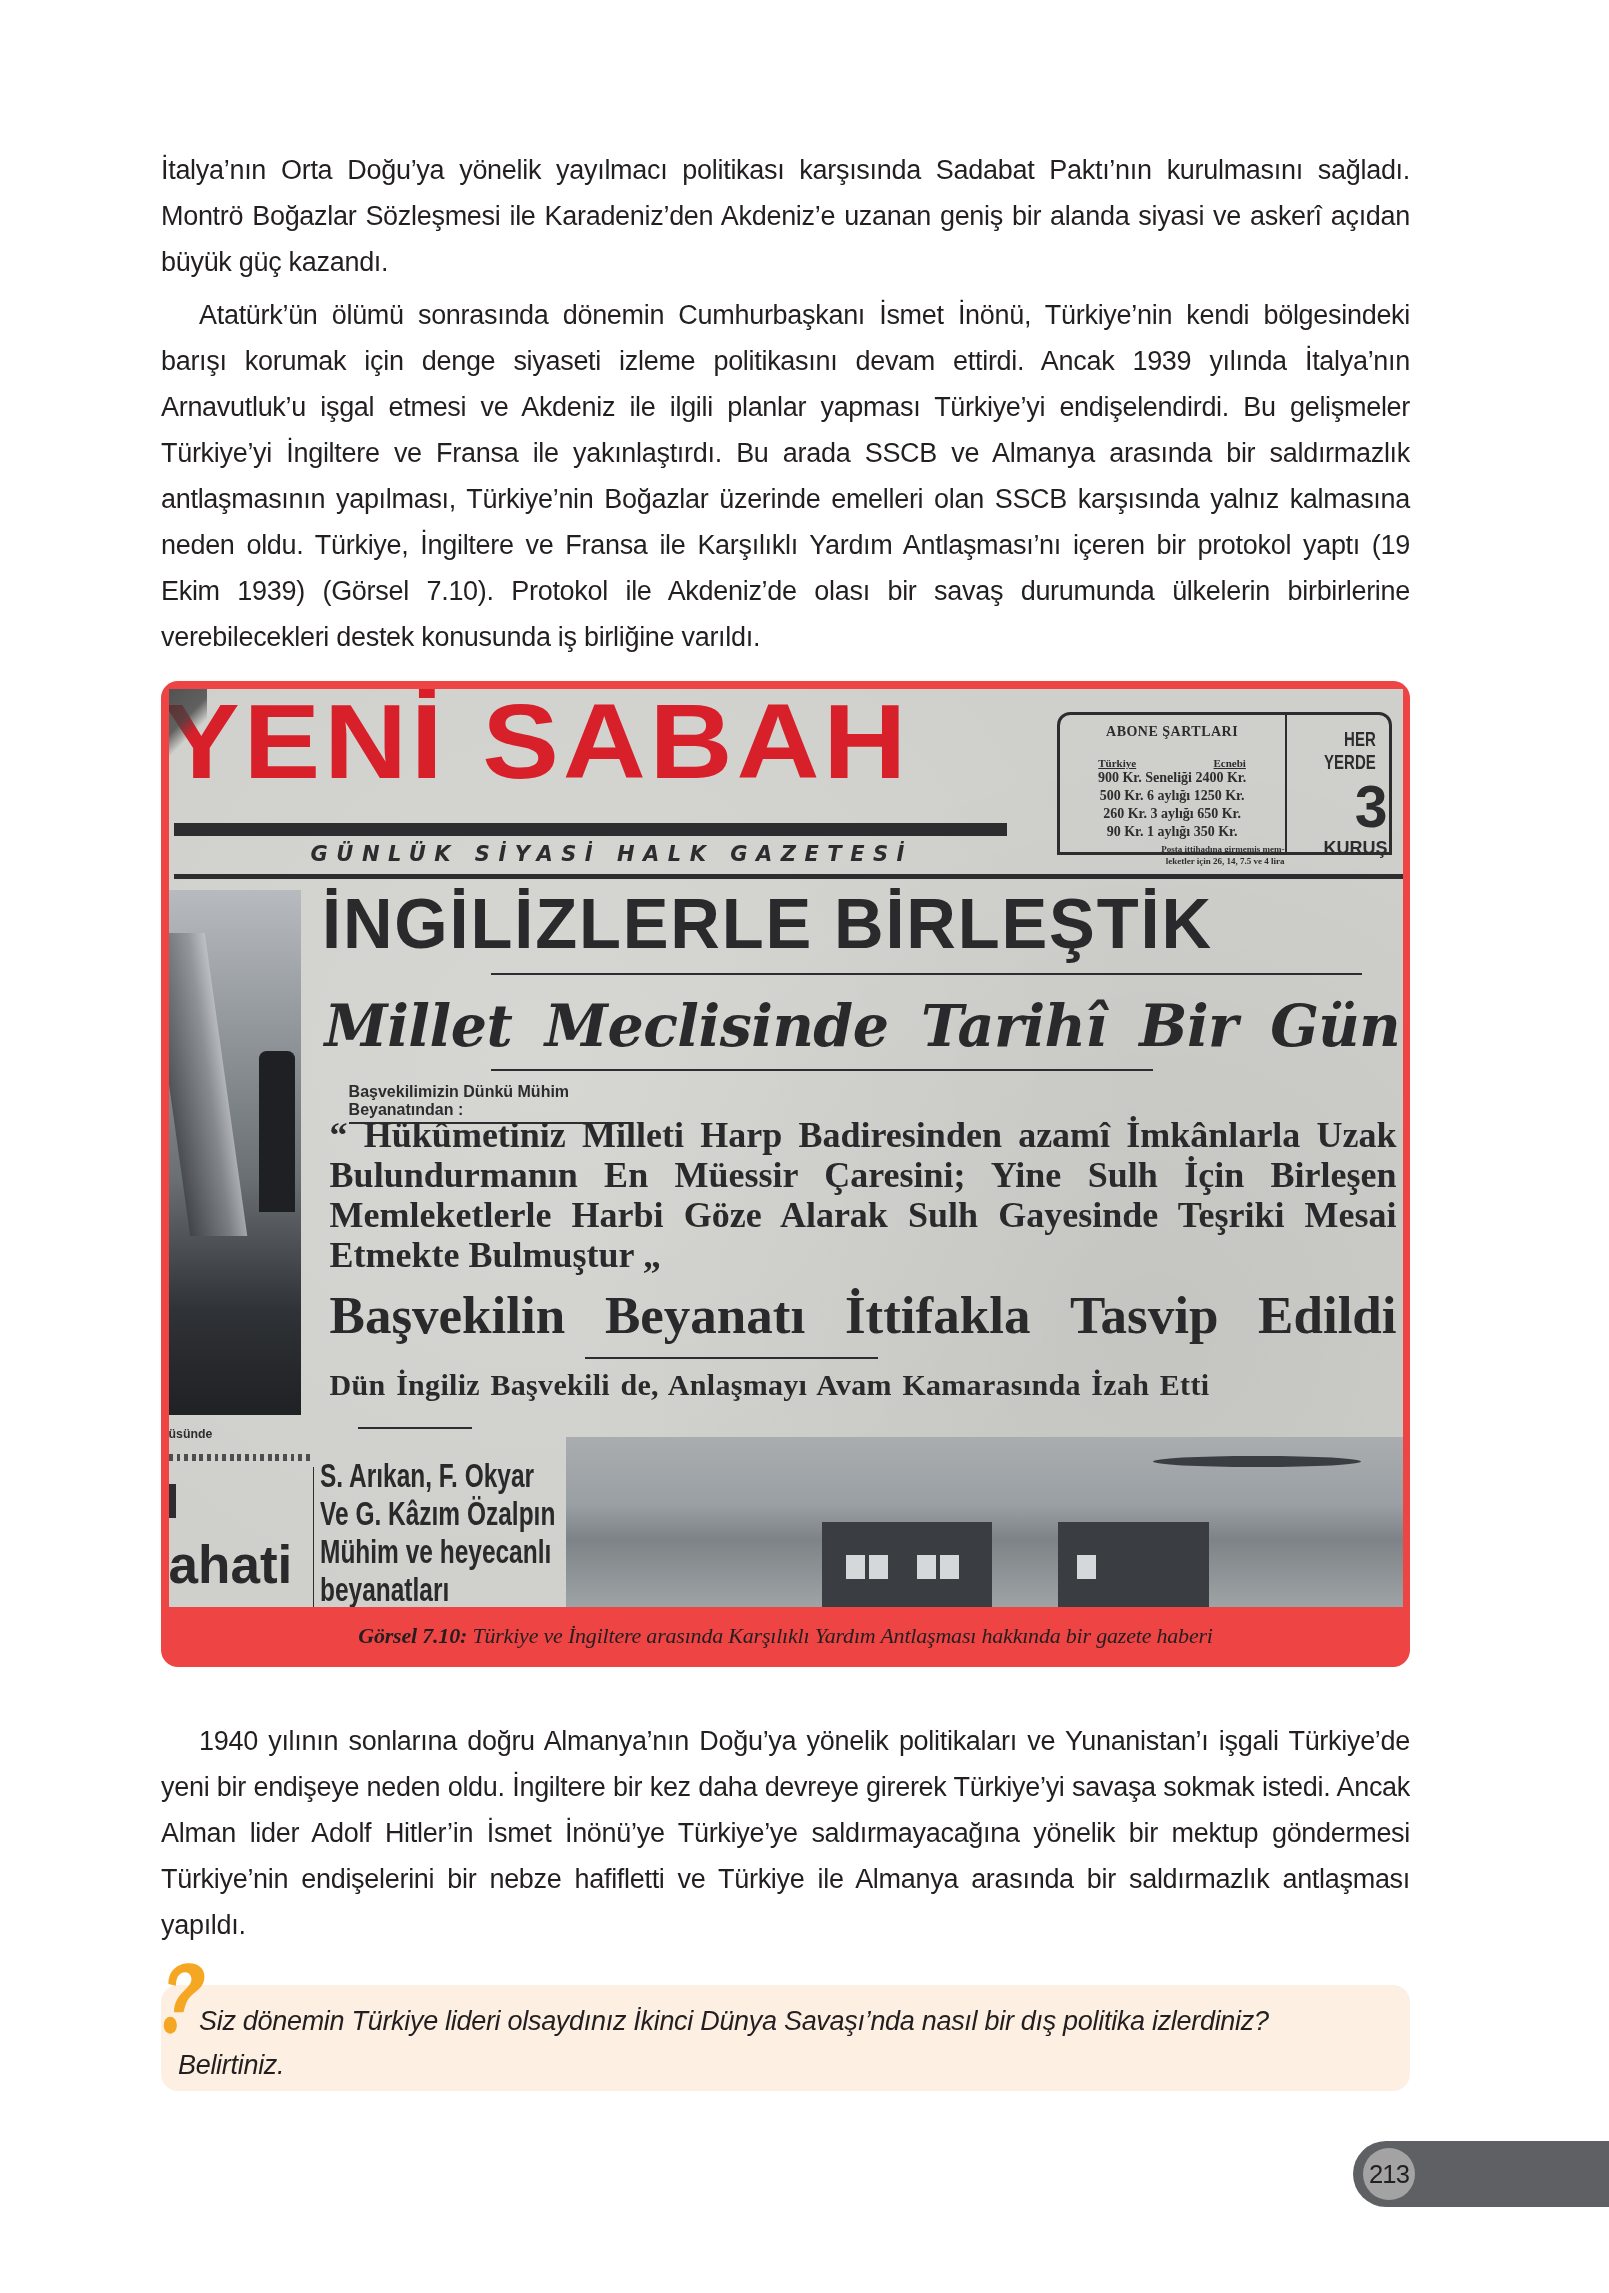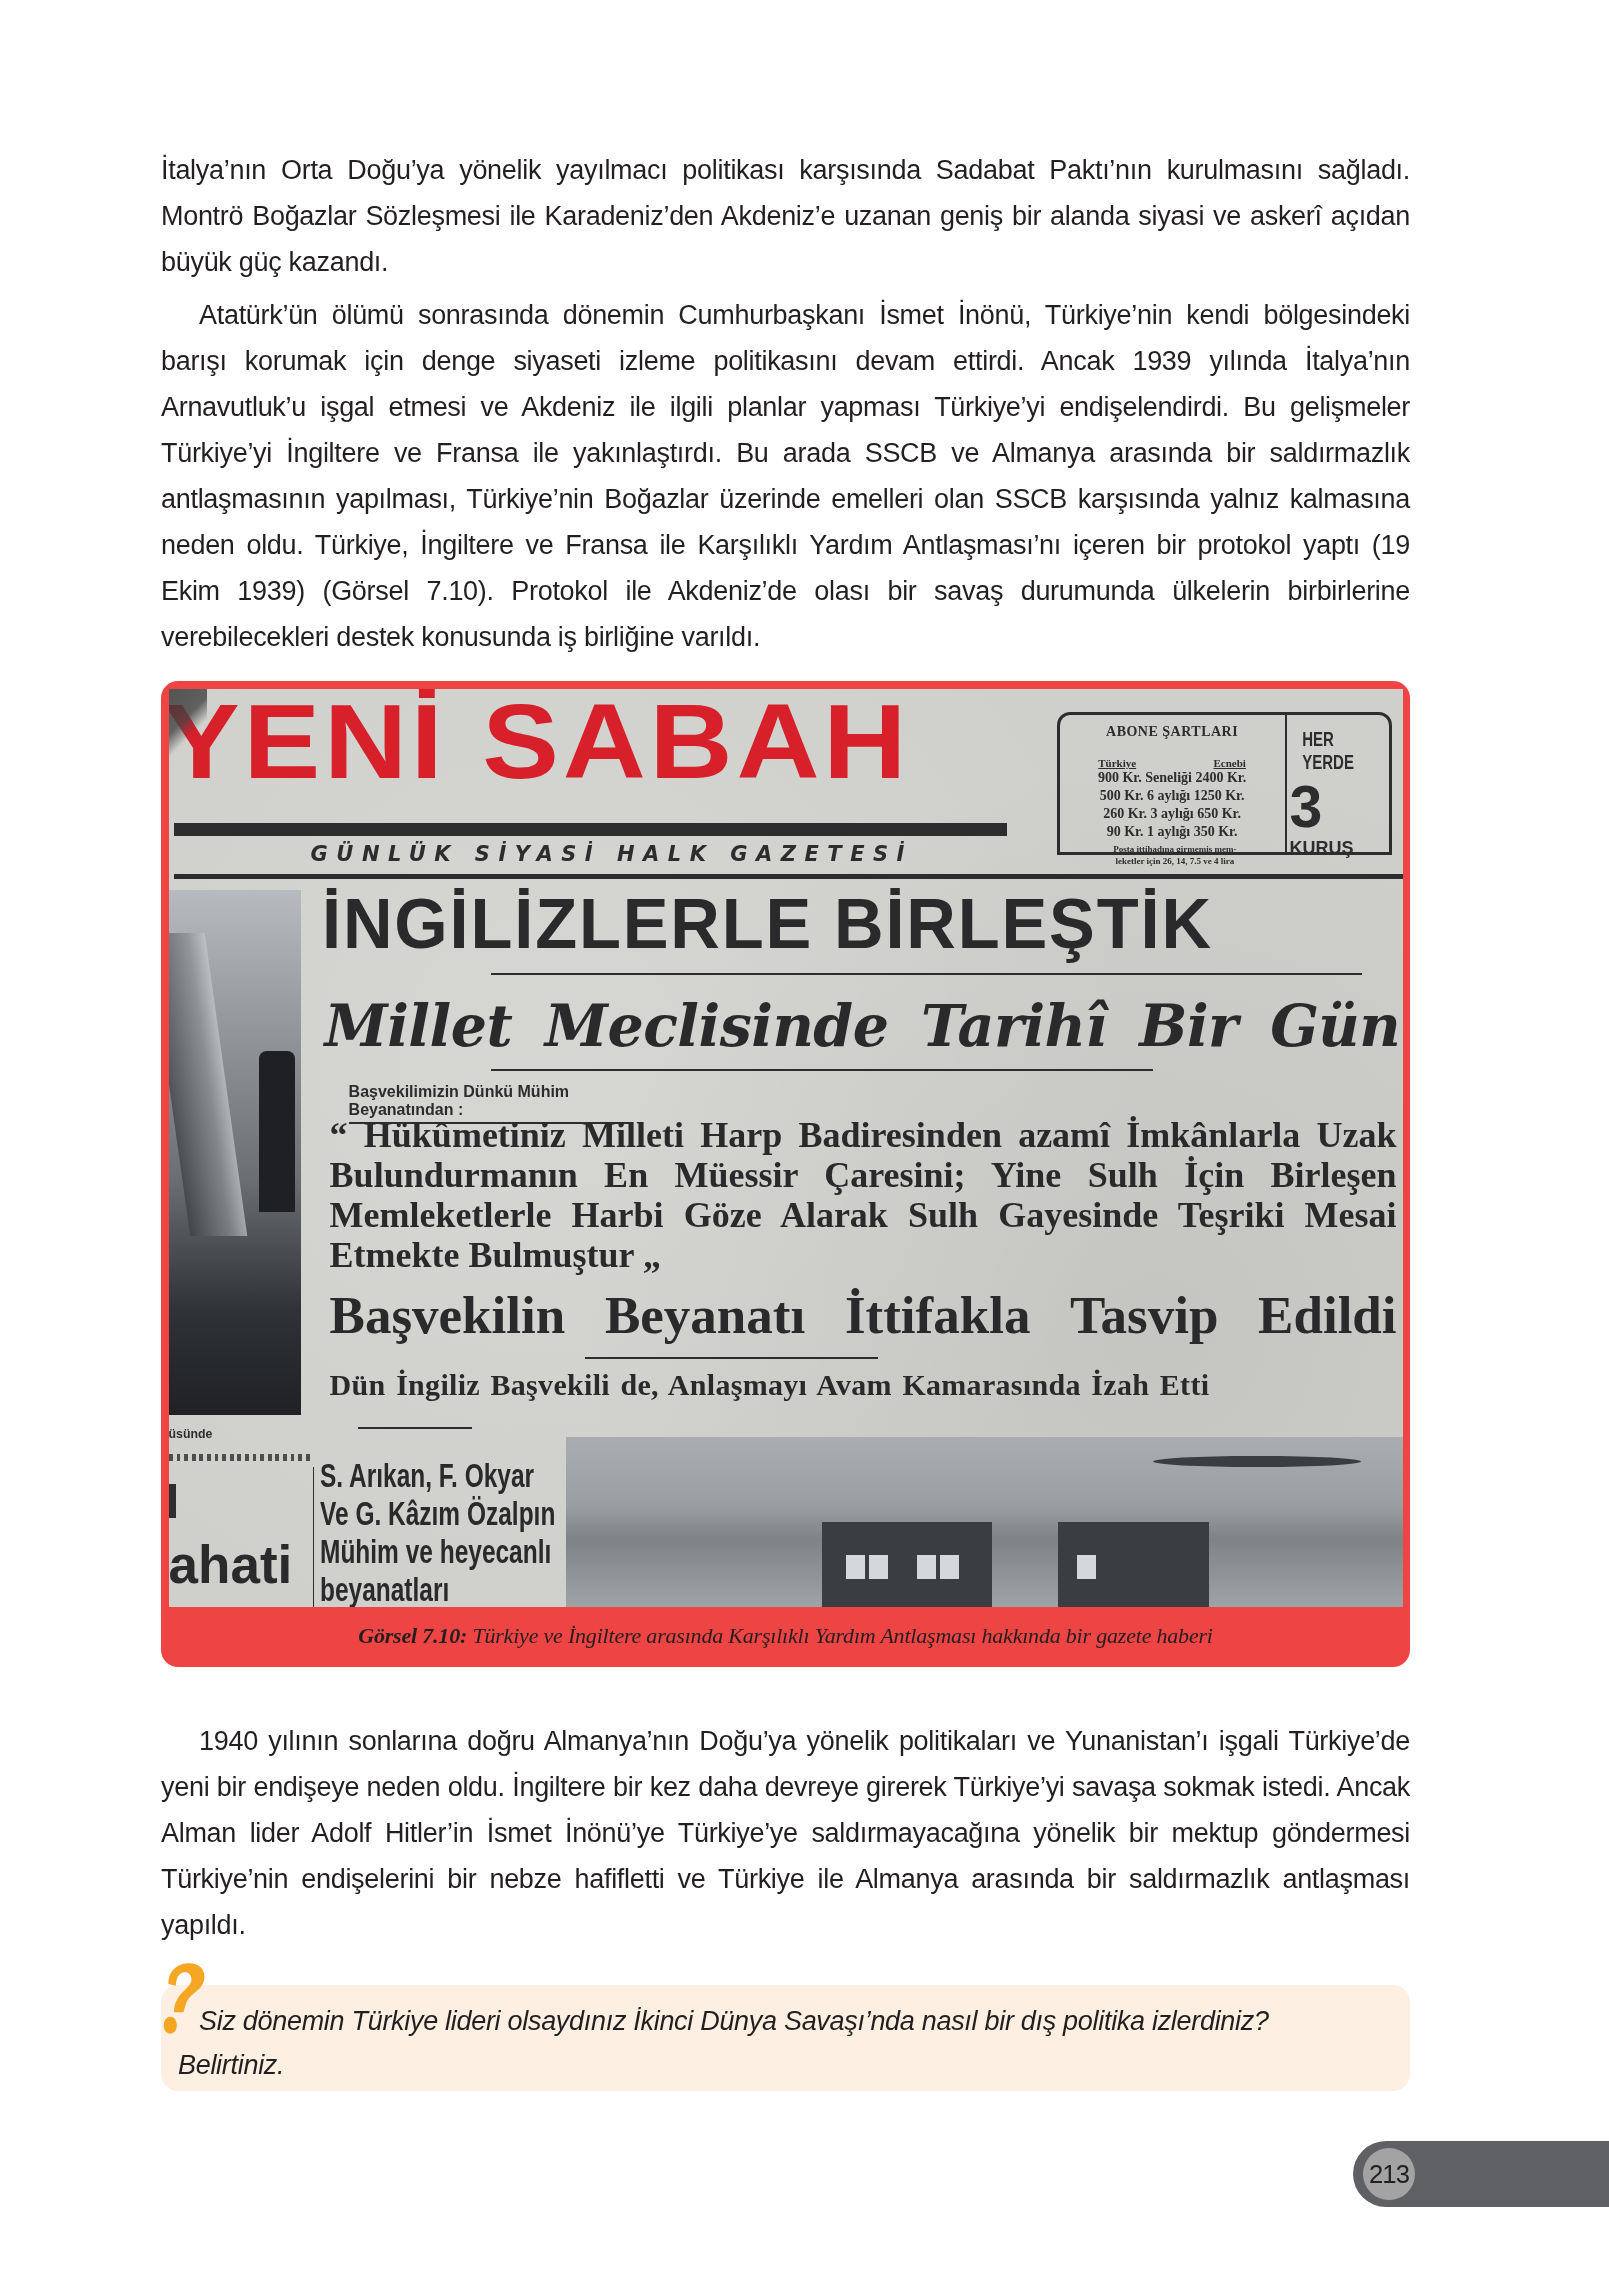--- a/index.html
+++ b/index.html
@@ -22,22 +22,22 @@
   .masthead-mark { position: absolute; left: 0; top: 0; width: 38px; height: 76px; background: linear-gradient(135deg, #333 0%, #444 40%, transparent 60%); opacity: .8; }
   .rule-thick { position: absolute; left: 5.7px; width: 833px; height: 13.2px; background: #2d2d2f; }
   .rule-full { position: absolute; left: 5.7px; width: 1230px; height: 5.7px; background: #2d2d2f; }
   .subtitle { position: absolute; left: 142px; top: 153px; font-family: "DejaVu Sans", sans-serif; font-style: italic; font-weight: bold; font-size: 21px; letter-spacing: 8.5px; color: #2d2d2f; }
 
   .abone-box { position: absolute; left: 888px; top: 23px; width: 335px; height: 143px; border: 3.8px solid #2d2d2f; border-radius: 13.2px 13.2px 0 0; }
   .abone-left { position: absolute; left: 0; top: 0; width: 227px; height: 100%; border-right: 2.8px solid #2d2d2f; font-family: "Liberation Serif", serif; color: #2d2d2f; text-align: center; }
   .abone-title { font-weight: bold; font-size: 14px; margin-top: 9.5px; letter-spacing: 0.5px; }
   .abone-cols { display: flex; justify-content: space-around; font-size: 11px; font-weight: bold; text-decoration: underline; margin-top: 17px; }
   .abone-row { font-size: 14px; line-height: 18px; font-weight: bold; }
-  .abone-note { font-size: 9px; font-weight: bold; line-height: 12.3px; text-align: center; padding-left: 5.7px; margin-top: 1.9px; }
-  .abone-right { position: absolute; left: 230px; top: 0; width: 98px; height: 100%; text-align: left; color: #2d2d2f; }
+  .abone-note { font-size: 9px; font-weight: bold; line-height: 12.3px; text-align: right; padding-left: 5.7px; margin-top: 1.9px; }
+  .abone-right { position: absolute; left: 230px; top: 0; width: 98px; height: 100%; text-align: right; color: #2d2d2f; }
   .her-yerde { font-family: "Liberation Sans Narrow", "Liberation Sans", sans-serif; font-weight: bold; font-size: 20px; margin-top: 13.2px; transform: scaleX(0.75); letter-spacing: 0; }
   .price-num { font-family: "Liberation Sans", sans-serif; font-weight: 900; font-size: 59px; line-height: 59px; margin-top: 3.8px; }
   .kurus { font-family: "Liberation Sans", sans-serif; font-weight: bold; font-size: 18px; margin-top: 1.9px; }
 
   .left-photo { position: absolute; left: 0; top: 201px; width: 132px; height: 525px; background: linear-gradient(180deg, #b7bbbf 0%, #8d9297 30%, #6a6f74 55%, #2f3236 80%, #1f2124 100%); }
   .left-photo::before { content: ""; position: absolute; left: 0; top: 43px; width: 57px; height: 303px; background: linear-gradient(90deg, #3a3d42, #8a8e93 70%, #c7c9cc); opacity: .7; transform: skewX(8deg); }
   .left-photo::after { content: ""; position: absolute; left: 90px; top: 161px; width: 36px; height: 161px; background: #1e2024; border-radius: 7.6px 7.6px 0 0; }
 
   .headline { position: absolute; left: 153px; top: 197px; font-family: "Liberation Sans", sans-serif; font-weight: 900; font-size: 70px; letter-spacing: 1.9px; color: #2a2a2c; line-height: 76px; transform: scaleX(0.98); transform-origin: left; white-space: nowrap; }
   .rule-short { position: absolute; height: 2.8px; background: #2d2d2f; }

